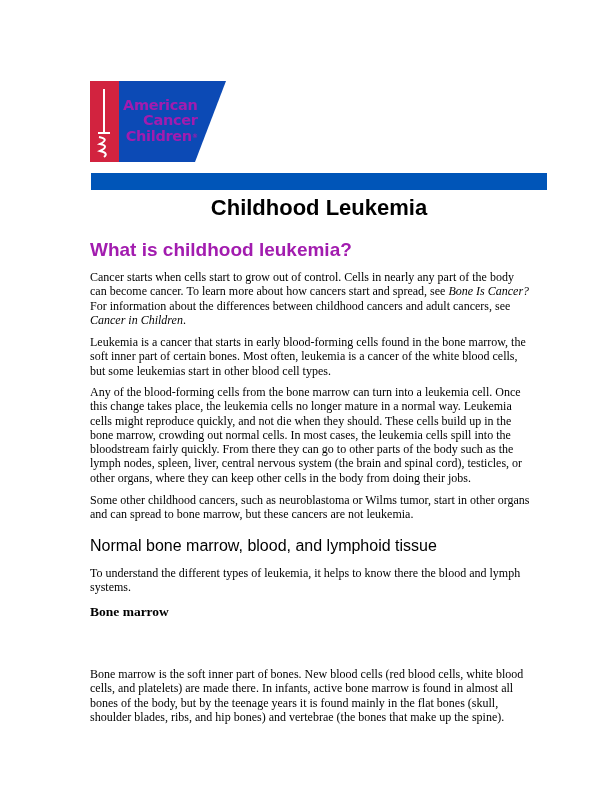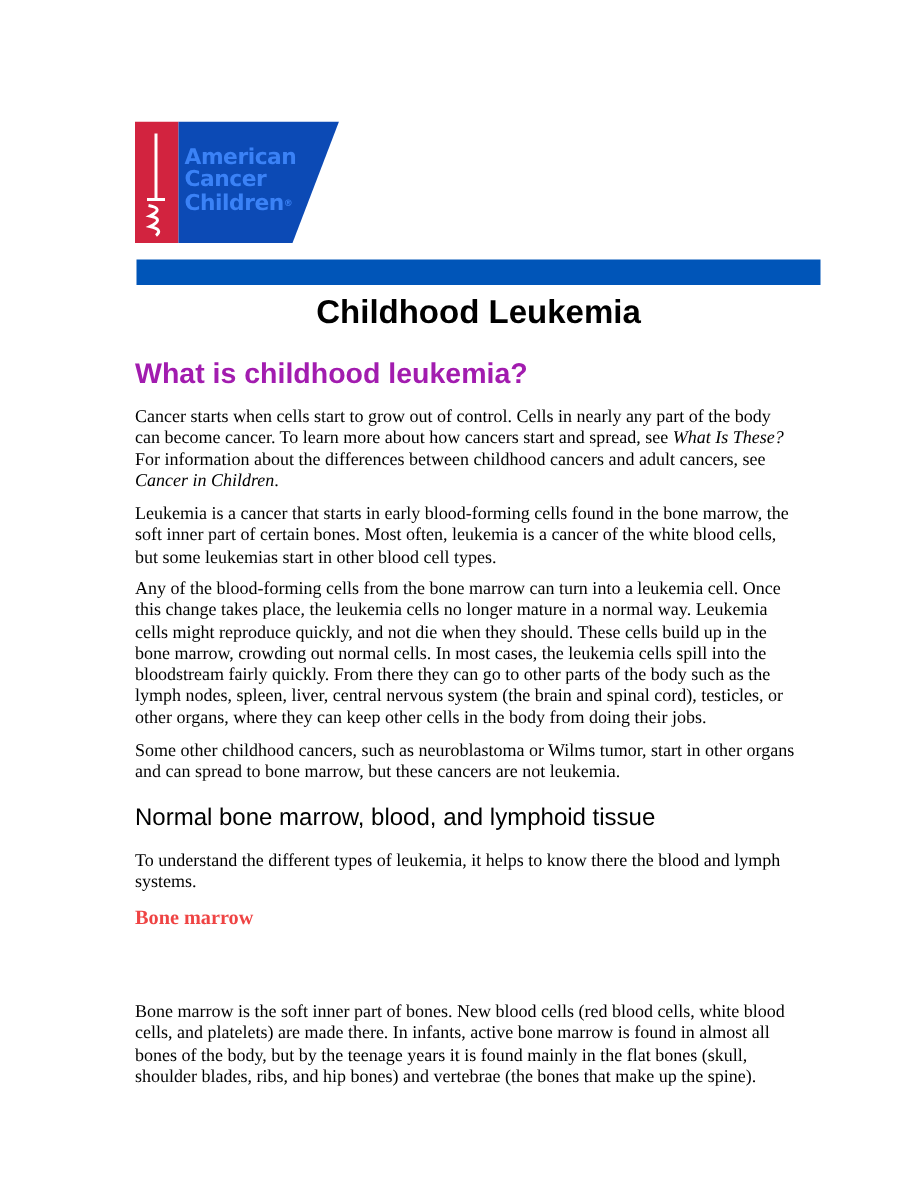--- a/index.html
+++ b/index.html
@@ -2,21 +2,21 @@
 <html><head>
 <meta charset="utf-8">
 <style>
   html, body { margin: 0; padding: 0; background: #ffffff; }
   body { width: 612px; height: 792px; position: relative; overflow: hidden; }
   .logo { position: absolute; left: 90px; top: 81px; width: 136px; height: 81px; }
   .logo svg { display: block; }
   .logo-text {
     position: absolute; left: 33px; top: 17px;
     font-family: "DejaVu Sans", sans-serif; font-weight: bold;
-    color: #3b82f6; font-size: 14.5px; line-height: 15px; letter-spacing: -0.3px;
+    color: #a21caf; font-size: 14.5px; line-height: 15px; letter-spacing: -0.3px; text-align: right;
   }
   .logo-text div { white-space: nowrap; }
   .logo-text sup { font-size: 6px; vertical-align: 3px; }
   .bar { position: absolute; left: 91px; top: 173px; width: 456px; height: 17px; background: #0055b8; }
   .title {
     position: absolute; left: 91px; top: 195px; width: 456px; text-align: center;
     font-family: Liberation Sans, sans-serif; font-weight: bold; font-size: 22px; color: #000;
     margin: 0;
   }
   .h1 {
@@ -27,21 +27,21 @@
     position: absolute; left: 90px; width: 440px; margin: 0;
     font-family: "Liberation Serif", serif; font-size: 12px; line-height: 14.3px; color: #000;
   }
   .para i { font-style: italic; }
   .h2 {
     position: absolute; left: 90px; top: 537px; margin: 0;
     font-family: "Liberation Sans", sans-serif; font-weight: normal; font-size: 16px; color: #000;
   }
   .h3 {
     position: absolute; left: 90px; top: 604px; margin: 0;
-    font-family: "Liberation Serif", serif; font-weight: bold; font-size: 13.5px; color: #ef4444;
+    font-family: "Liberation Serif", serif; font-weight: bold; font-size: 13.5px; color: #000000;
   }
 </style>
 </head>
 <body>
 
 <div class="logo">
   <svg width="136" height="81" viewBox="0 0 136 81">
     <rect x="0" y="0" width="29" height="81" fill="#d2233f"></rect>
     <polygon points="29,0 136,0 105,81 29,81" fill="#0c4ab5"></polygon>
     <g stroke="#ffffff" fill="none" stroke-width="2">
@@ -56,21 +56,21 @@
     <div><span>Children</span><sup>®</sup></div>
   </div>
 </div>
 
 <div class="bar"></div>
 
 <h1 class="title">Childhood Leukemia</h1>
 
 <h2 class="h1">What is childhood leukemia?</h2>
 
-<p class="para" style="top:270px;"><span>Cancer starts when cells start to grow out of control. Cells in nearly any part of the body can become cancer. To learn more about how cancers start and spread, see </span><i>What Is These?</i><span> For information about the differences between childhood cancers and adult cancers, see </span><i>Cancer in Children</i><span>.</span></p>
+<p class="para" style="top:270px;"><span>Cancer starts when cells start to grow out of control. Cells in nearly any part of the body can become cancer. To learn more about how cancers start and spread, see </span><i>Bone Is Cancer?</i><span> For information about the differences between childhood cancers and adult cancers, see </span><i>Cancer in Children</i><span>.</span></p>
 
 <p class="para" style="top:335px;">Leukemia is a cancer that starts in early blood-forming cells found in the bone marrow, the soft inner part of certain bones. Most often, leukemia is a cancer of the white blood cells, but some leukemias start in other blood cell types.</p>
 
 <p class="para" style="top:385px;">Any of the blood-forming cells from the bone marrow can turn into a leukemia cell. Once this change takes place, the leukemia cells no longer mature in a normal way. Leukemia cells might reproduce quickly, and not die when they should. These cells build up in the bone marrow, crowding out normal cells. In most cases, the leukemia cells spill into the bloodstream fairly quickly. From there they can go to other parts of the body such as the lymph nodes, spleen, liver, central nervous system (the brain and spinal cord), testicles, or other organs, where they can keep other cells in the body from doing their jobs.</p>
 
 <p class="para" style="top:493px;">Some other childhood cancers, such as neuroblastoma or Wilms tumor, start in other organs and can spread to bone marrow, but these cancers are not leukemia.</p>
 
 <h3 class="h2">Normal bone marrow, blood, and lymphoid tissue</h3>
 
 <p class="para" style="top:566px;">To understand the different types of leukemia, it helps to know there the blood and lymph systems.</p>

